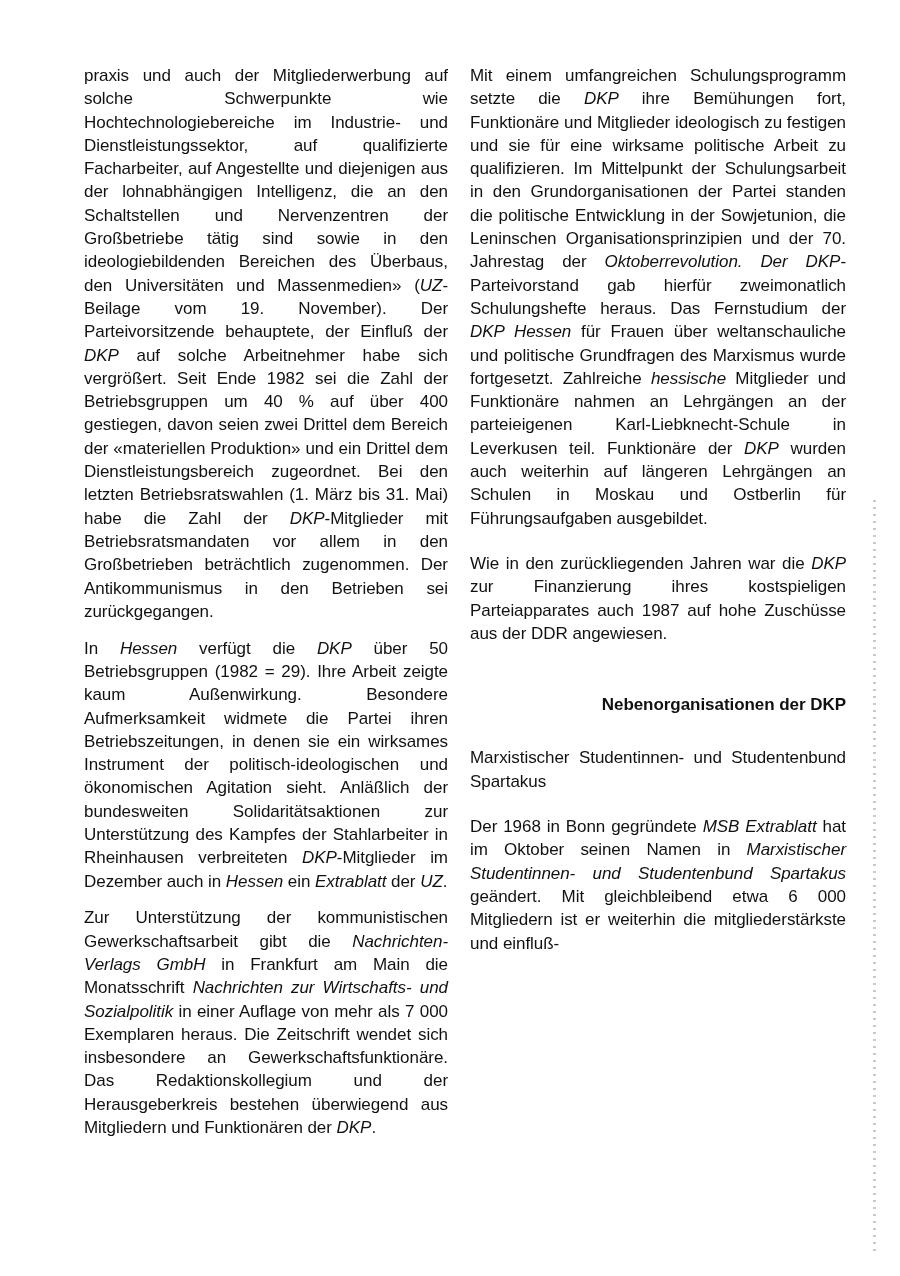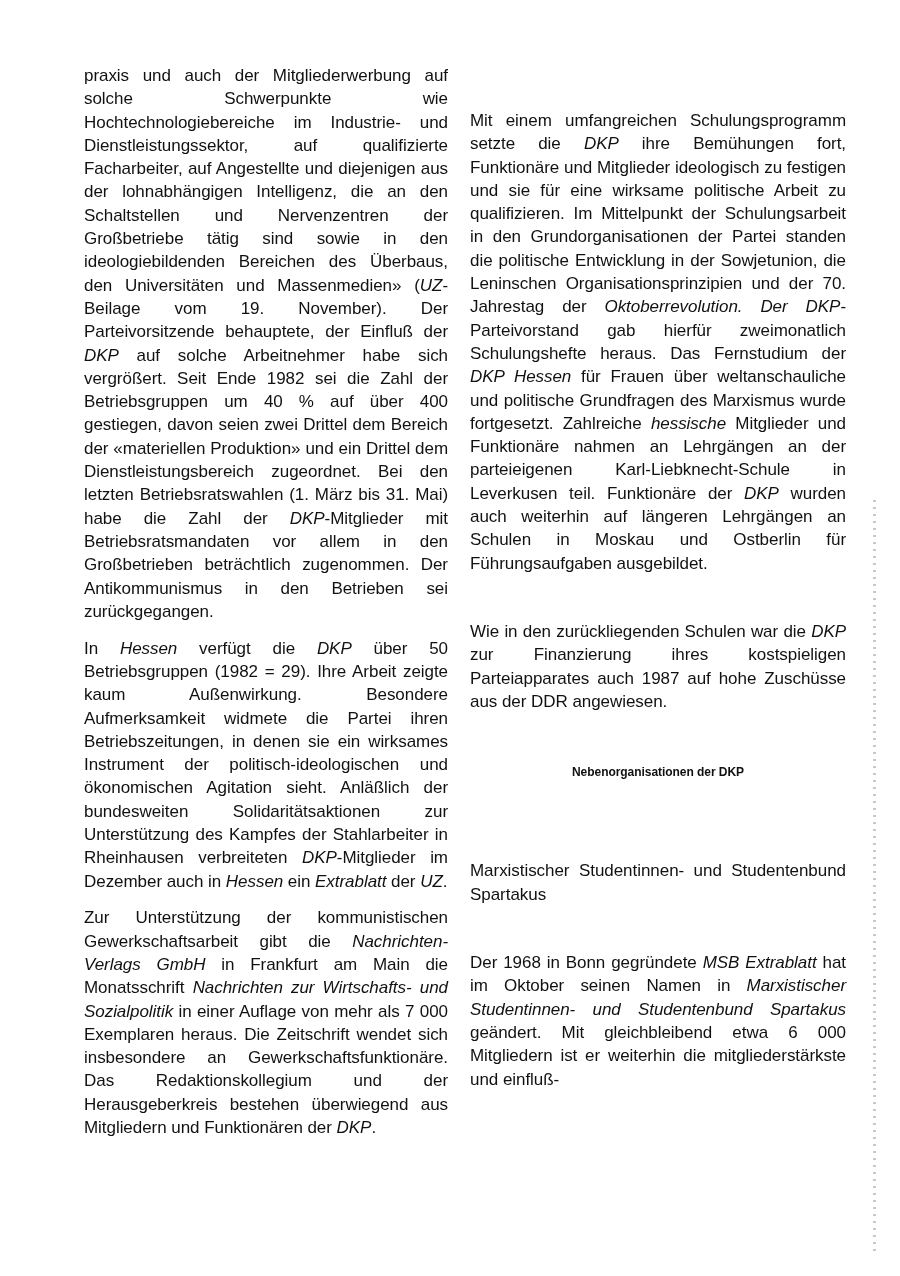--- a/index.html
+++ b/index.html
@@ -43,28 +43,28 @@
     font-size: 17px;
     line-height: 23.3px;
     text-align: justify;
     text-justify: inter-word;
     letter-spacing: -0.05px;
     word-spacing: 0px;
     hyphens: manual;
   }
   p.para:last-child { margin-bottom: 12px; }
 
-  .col-right p.para { margin-bottom: 22px; margin-top: 45px; }
+  .col-right p.para { margin-bottom: 22px; }
 
   h2.section-heading {
     margin: 0 0 0 0;
-    font-size: 12px;
+    font-size: 17px;
     line-height: 23.3px;
     font-weight: bold;
-    text-align: center;
+    text-align: right;
     letter-spacing: -0.05px;
   }
 
   .gap-before-heading { height: 26px; }
   .gap-after-heading  { height: 30px; }
 
   i, em { font-style: italic; }
 
   .page-number {
     position: absolute;
@@ -100,21 +100,21 @@
   <div class="columns">
 
     <div class="col col-left" id="left-column">
         <p class="para"><span>praxis und auch der Mitgliederwerbung auf solche Schwerpunkte wie Hochtechnologiebereiche im Industrie- und Dienstleistungssektor, auf qualifizierte Facharbeiter, auf Angestellte und diejenigen aus der lohnabhängigen Intelligenz, die an den Schaltstellen und Nervenzentren der Großbetriebe tätig sind sowie in den ideologiebildenden Bereichen des Überbaus, den Universitäten und Massenmedien» (</span><i>UZ</i><span>-Beilage vom 19. November). Der Parteivorsitzende behauptete, der Einfluß der </span><i>DKP</i><span> auf solche Arbeitnehmer habe sich vergrößert. Seit Ende 1982 sei die Zahl der Betriebsgruppen um 40 % auf über 400 gestiegen, davon seien zwei Drittel dem Bereich der «materiellen Produktion» und ein Drittel dem Dienstleistungsbereich zugeordnet. Bei den letzten Betriebsratswahlen (1. März bis 31. Mai) habe die Zahl der </span><i>DKP</i><span>-Mitglieder mit Betriebsratsmandaten vor allem in den Großbetrieben beträchtlich zugenommen. Der Antikommunismus in den Betrieben sei zurückgegangen.</span></p>
         <p class="para"><span>In </span><i>Hessen</i><span> verfügt die </span><i>DKP</i><span> über 50 Betriebsgruppen (1982 = 29). Ihre Arbeit zeigte kaum Außenwirkung. Besondere Aufmerksamkeit widmete die Partei ihren Betriebszeitungen, in denen sie ein wirksames Instrument der politisch-ideologischen und ökonomischen Agitation sieht. Anläßlich der bundesweiten Solidaritätsaktionen zur Unterstützung des Kampfes der Stahlarbeiter in Rheinhausen verbreiteten </span><i>DKP</i><span>-Mitglieder im Dezember auch in </span><i>Hessen</i><span> ein </span><i>Extrablatt</i><span> der </span><i>UZ</i><span>.</span></p>
         <p class="para"><span>Zur Unterstützung der kommunistischen Gewerkschaftsarbeit gibt die </span><i>Nachrichten-Verlags GmbH</i><span> in Frankfurt am Main die Monatsschrift </span><i>Nachrichten zur Wirtschafts- und Sozialpolitik</i><span> in einer Auflage von mehr als 7 000 Exemplaren heraus. Die Zeitschrift wendet sich insbesondere an Gewerkschaftsfunktionäre. Das Redaktionskollegium und der Herausgeberkreis bestehen überwiegend aus Mitgliedern und Funktionären der </span><i>DKP</i><span>.</span></p>
       </div>
 
     <div class="col col-right" id="right-column">
         <p class="para"><span>Mit einem umfangreichen Schulungsprogramm setzte die </span><i>DKP</i><span> ihre Bemühungen fort, Funktionäre und Mitglieder ideologisch zu festigen und sie für eine wirksame politische Arbeit zu qualifizieren. Im Mittelpunkt der Schulungsarbeit in den Grundorganisationen der Partei standen die politische Entwicklung in der Sowjetunion, die Leninschen Organisationsprinzipien und der 70. Jahrestag der </span><i>Oktoberrevolution. Der DKP</i><span>-Parteivorstand gab hierfür zweimonatlich Schulungshefte heraus. Das Fernstudium der </span><i>DKP Hessen</i><span> für Frauen über weltanschauliche und politische Grundfragen des Marxismus wurde fortgesetzt. Zahlreiche </span><i>hessische</i><span> Mitglieder und Funktionäre nahmen an Lehrgängen an der parteieigenen Karl-Liebknecht-Schule in Leverkusen teil. Funktionäre der </span><i>DKP</i><span> wurden auch weiterhin auf längeren Lehrgängen an Schulen in Moskau und Ostberlin für Führungsaufgaben ausgebildet.</span></p>
-        <p class="para"><span>Wie in den zurückliegenden Schulen war die </span><i>DKP</i><span> zur Finanzierung ihres kostspieligen Parteiapparates auch 1987 auf hohe Zuschüsse aus der DDR angewiesen.</span></p>
+        <p class="para"><span>Wie in den zurückliegenden Jahren war die </span><i>DKP</i><span> zur Finanzierung ihres kostspieligen Parteiapparates auch 1987 auf hohe Zuschüsse aus der DDR angewiesen.</span></p>
         <div class="gap-before-heading"></div>
         <h2 class="section-heading">Nebenorganisationen der DKP</h2>
         <div class="gap-after-heading"></div>
         <p class="para"><span>Marxistischer Studentinnen- und Studentenbund Spartakus</span></p>
         <p class="para"><span>Der 1968 in Bonn gegründete </span><i>MSB Extrablatt</i><span> hat im Oktober seinen Namen in </span><i>Marxistischer Studentinnen- und Studentenbund Spartakus</i><span> geändert. Mit gleichbleibend etwa 6 000 Mitgliedern ist er weiterhin die mitgliederstärkste und einfluß-</span></p>
       </div>
 
   </div>
 
   <div class="page-number">30</div>

